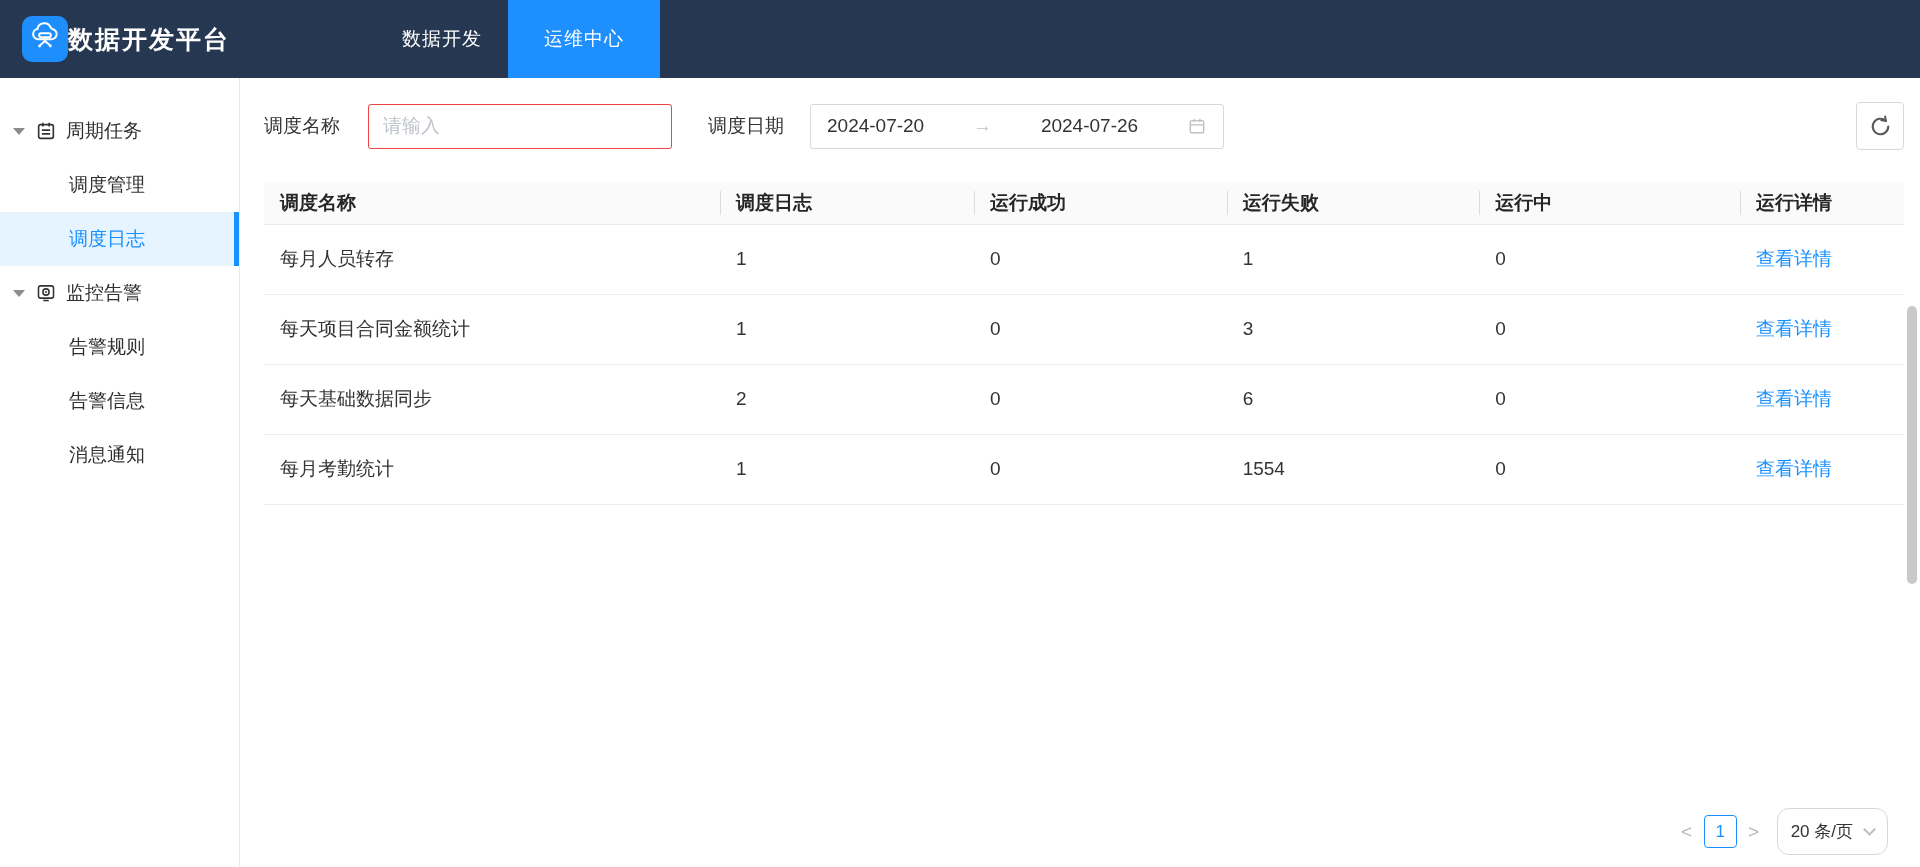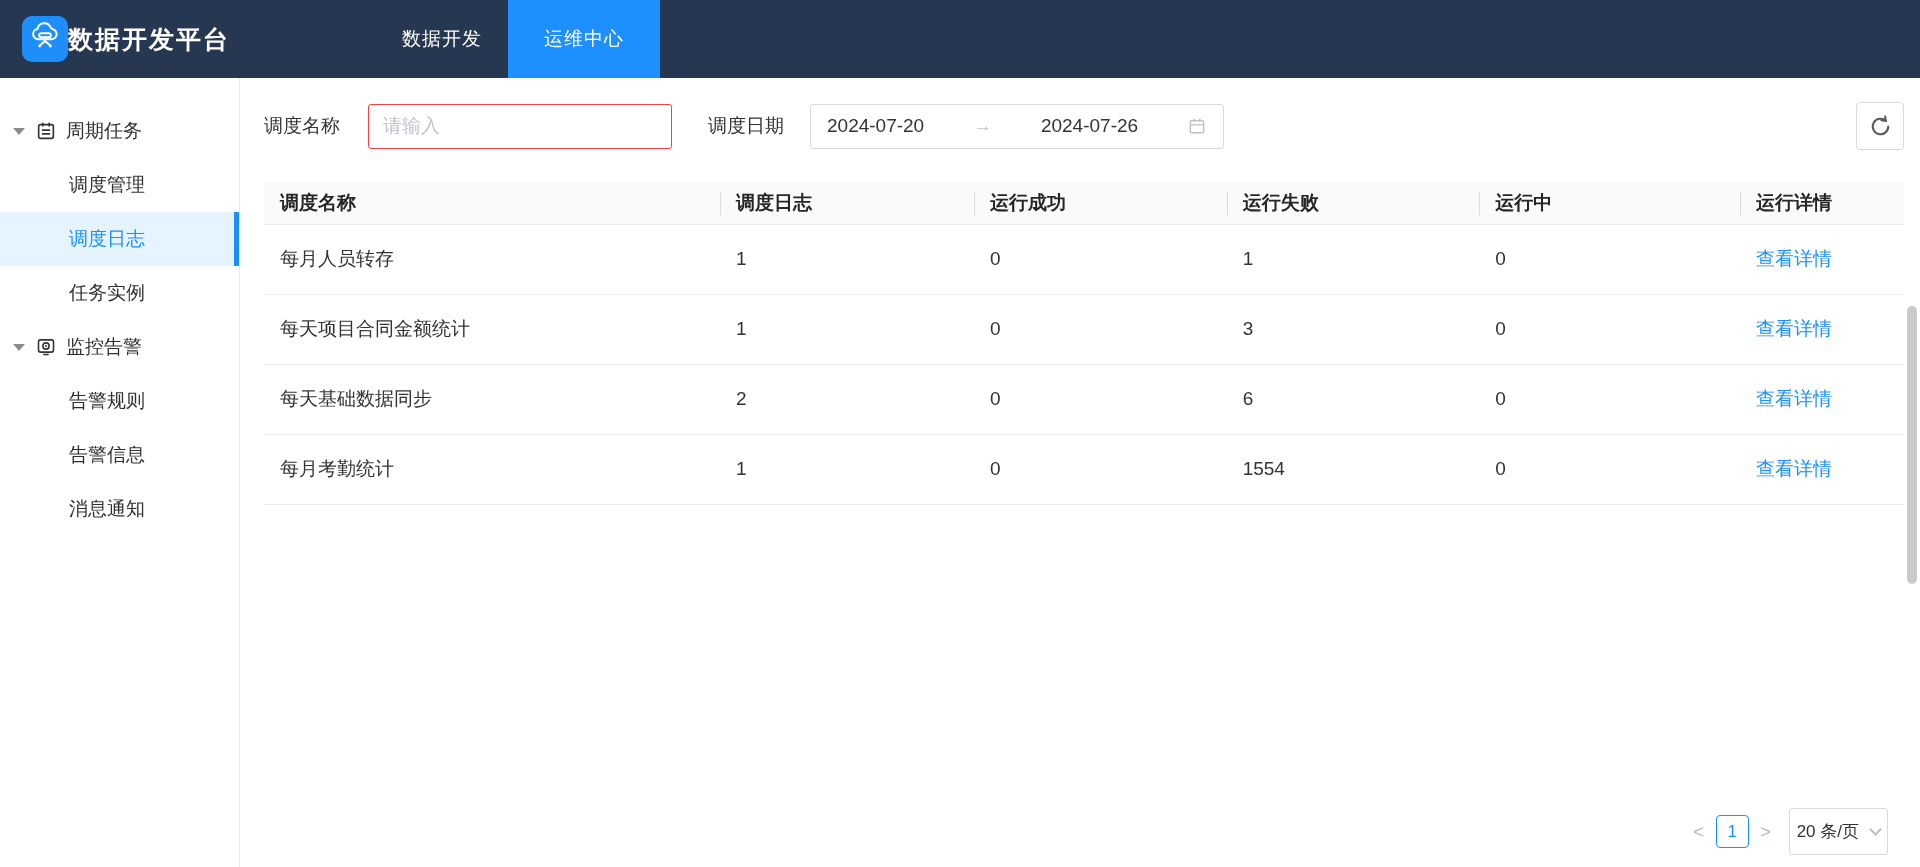--- a/index.html
+++ b/index.html
@@ -63,22 +63,22 @@
   .c-green { color:#13ce66; }
   .c-red   { color:#f5222d; }
   .c-blue  { color:#1890ff; }
   .link    { color:#1890ff; cursor:pointer; }
 
   
   .pagination { position:absolute; right:32px; bottom:12px; display:flex; align-items:center; }
   .pg-arrow { color:#b5b5b5; font-size:19px; width:26px; text-align:center; cursor:pointer; }
   .pg-current { width:33px; height:33px; border:1px solid #1890ff; color:#1890ff; border-radius:4px;
                 display:flex; align-items:center; justify-content:center; font-size:17px; margin:0 4px; cursor:pointer; }
-  .pg-size { height:47px; border:1px solid #d9d9d9; border-radius:3px; display:flex; align-items:center;
-             padding:0 7px; font-size:17px; color:#333; margin-left:10px; cursor:pointer; background:#fff; }
+  .pg-size { height:47px; border:1px solid #d9d9d9; border-radius:12px; display:flex; align-items:center;
+             padding:0 13px; font-size:17px; color:#333; margin-left:10px; cursor:pointer; background:#fff; }
   .pg-size .chev { margin-left:12px; width:9px; height:9px; margin-top:-4px; }
 
   
   .scroll-thumb { position:absolute; right:3px; top:228px; width:10px; height:278px;
                   background:#c9c9c9; border-radius:5px; }
 </style>
 </head>
 <body>
 
 <div class="topbar">
@@ -117,23 +117,20 @@
     </div>
 
     <div class="side-item side-child">
       <span>调度管理</span>
     </div>
 
     <div class="side-item side-child selected">
       <span>调度日志</span>
     </div>
 
-    <div class="side-item side-child">
-      <span>任务实例</span>
-    </div>
 
     <div class="side-item side-group">
       <span class="caret"></span>
       <span class="side-icon">
         <svg width="22" height="22" viewBox="0 0 24 24" fill="none" stroke="#333" stroke-width="1.7">
           <rect x="3.8" y="4.2" width="16.4" height="13.4" rx="2.4"></rect>
           <circle cx="12" cy="10.9" r="3.4"></circle>
           <circle cx="12" cy="10.9" r="1.1" fill="#333" stroke="none"></circle>
           <path d="M9 20.2h6"></path>
         </svg>

